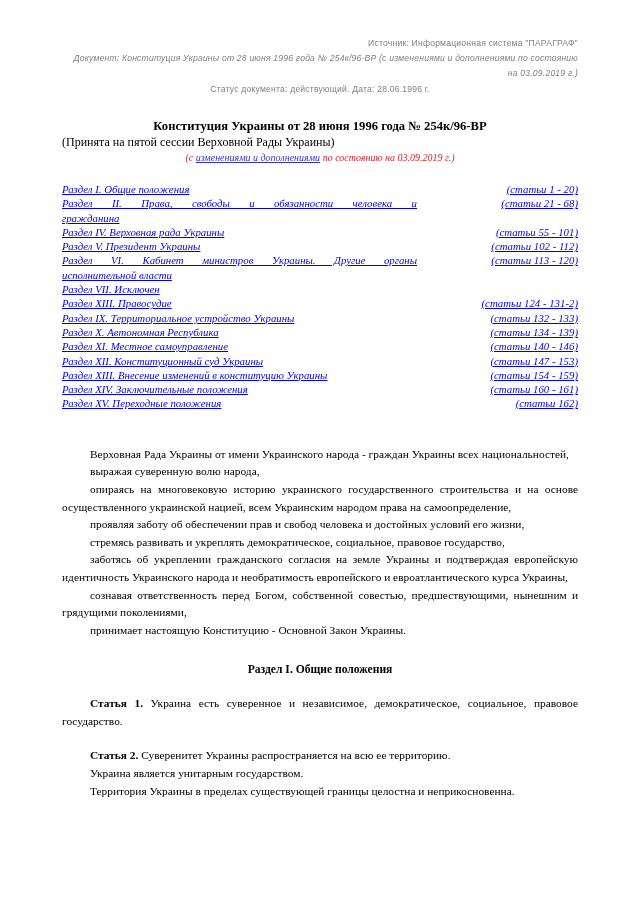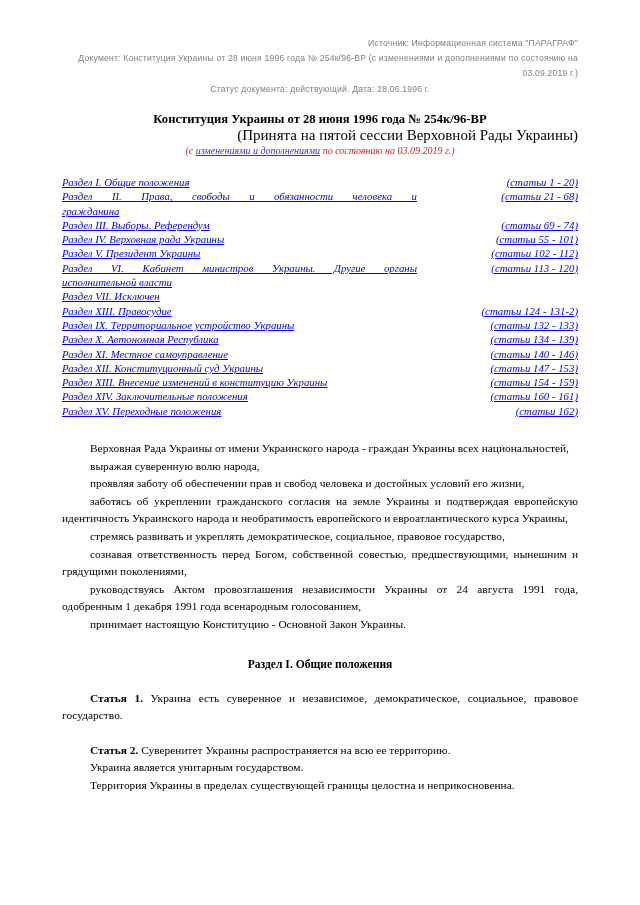--- a/index.html
+++ b/index.html
@@ -30,37 +30,38 @@
   .src-header {
     font-family: "Liberation Sans", "DejaVu Sans", sans-serif;
     color: #808080;
     font-size: 8.6px;
     line-height: 15px;
     text-align: right;
     letter-spacing: 0.2px;
   }
   .src-header .doc-line {
     display: block;
+    font-style: italic;
   }
   .src-header .status-line {
     text-align: center;
     margin-top: 1px;
   }
 
   
   .doc-title {
     text-align: center;
     font-weight: bold;
     font-size: 12.6px;
     line-height: 16px;
-    margin-top: 14px;
+    margin-top: 21px;
   }
   .doc-subtitle {
-    text-align: right;
-    font-size: 15px;
+    text-align: left;
+    font-size: 12px;
     line-height: 16px;
   }
   .doc-amend {
     text-align: center;
     font-size: 10px;
     line-height: 16px;
     font-style: italic;
     color: #d2232a;
   }
   .doc-amend .lnk {
@@ -100,21 +101,21 @@
   }
   .toc-arts {
     text-decoration: underline;
     white-space: nowrap;
     flex: 0 0 auto;
     padding-left: 6px;
   }
 
   
   .body-block {
-    margin-top: 22px;
+    margin-top: 35px;
   }
   p.bp {
     margin: 0;
     font-size: 11.4px;
     line-height: 17.6px;
     text-align: justify;
     text-indent: 28px;
     hyphens: none;
   }
 
@@ -154,24 +155,20 @@
           <a href="#" class="toc-arts">(статьи 1 - 20)</a>
         </div>
         <div class="toc-row">
           <a href="#" class="toc-name two-line">
             <span class="ln1">Раздел  II.  Права,  свободы  и  обязанности  человека  и</span>
             <span>гражданина</span>
           </a>
           <a href="#" class="toc-arts">(статьи 21 - 68)</a>
         </div>
         <div class="toc-row">
-          <a href="#" class="toc-name">Раздел III. Выборы. Референдум</a>
-          <a href="#" class="toc-arts">(статьи 69 - 74)</a>
-        </div>
-        <div class="toc-row">
           <a href="#" class="toc-name">Раздел IV. Верховная рада Украины</a>
           <a href="#" class="toc-arts">(статьи 55 - 101)</a>
         </div>
         <div class="toc-row">
           <a href="#" class="toc-name">Раздел V. Президент Украины </a>
           <a href="#" class="toc-arts">(статьи 102 - 112)</a>
         </div>
         <div class="toc-row">
           <a href="#" class="toc-name two-line">
             <span class="ln1">Раздел  VI.  Кабинет  министров  Украины.  Другие  органы</span>
@@ -213,25 +210,25 @@
         </div>
         <div class="toc-row">
           <a href="#" class="toc-name">Раздел XV. Переходные положения </a>
           <a href="#" class="toc-arts">(статьи 162)</a>
         </div>
       </div>
 
     <div class="body-block" id="preamble-host">
         <p class="bp">Верховная Рада Украины от имени Украинского народа - граждан Украины всех национальностей,</p>
         <p class="bp">выражая суверенную волю народа,</p>
+        <p class="bp">опираясь на многовековую историю украинского государственного строительства и на основе осуществленного украинской нацией, всем Украинским народом права на самоопределение,</p>
         <p class="bp">проявляя заботу об обеспечении прав и свобод человека и достойных условий его жизни,</p>
+        <p class="bp">стремясь развивать и укреплять демократическое, социальное, правовое государство,</p>
         <p class="bp">заботясь об укреплении гражданского согласия на земле Украины и подтверждая европейскую идентичность Украинского народа и необратимость европейского и евроатлантического курса Украины,</p>
-        <p class="bp">стремясь развивать и укреплять демократическое, социальное, правовое государство,</p>
         <p class="bp">сознавая ответственность перед Богом, собственной совестью, предшествующими, нынешним и грядущими поколениями,</p>
-        <p class="bp">руководствуясь Актом провозглашения независимости Украины от 24 августа 1991 года, одобренным 1 декабря 1991 года всенародным голосованием,</p>
         <p class="bp">принимает настоящую Конституцию - Основной Закон Украины.</p>
       </div>
 
     <div class="section-head">Раздел I. Общие положения</div>
     <div id="articles-host">
         <div class="article">
           <p class="bp"><span class="lbl">Статья 1.</span><span> Украина есть суверенное и независимое, демократическое, социальное, правовое государство.</span></p>
         </div>
         <div class="article">
           <p class="bp"><span class="lbl">Статья 2.</span><span> Суверенитет Украины распространяется на всю ее территорию.</span></p>

